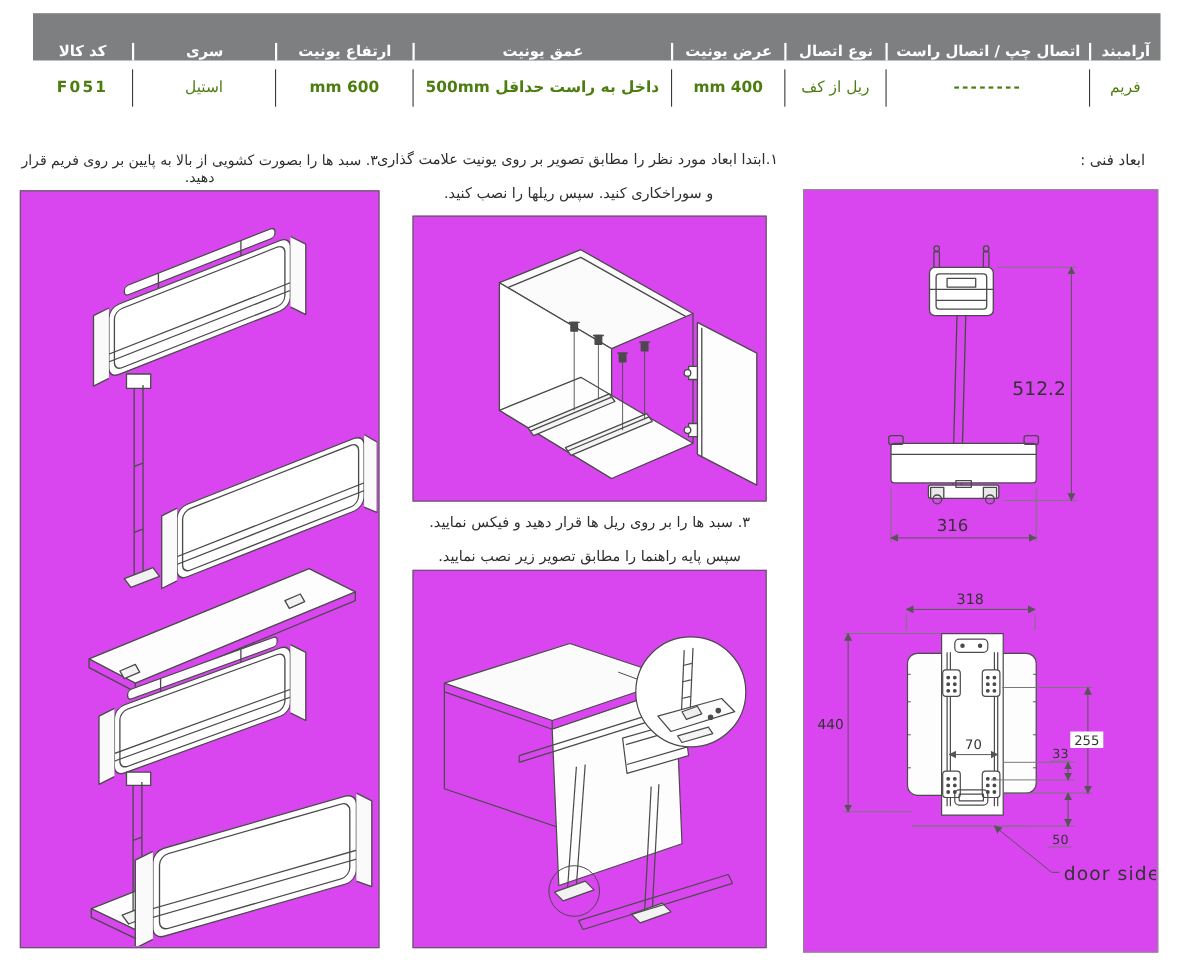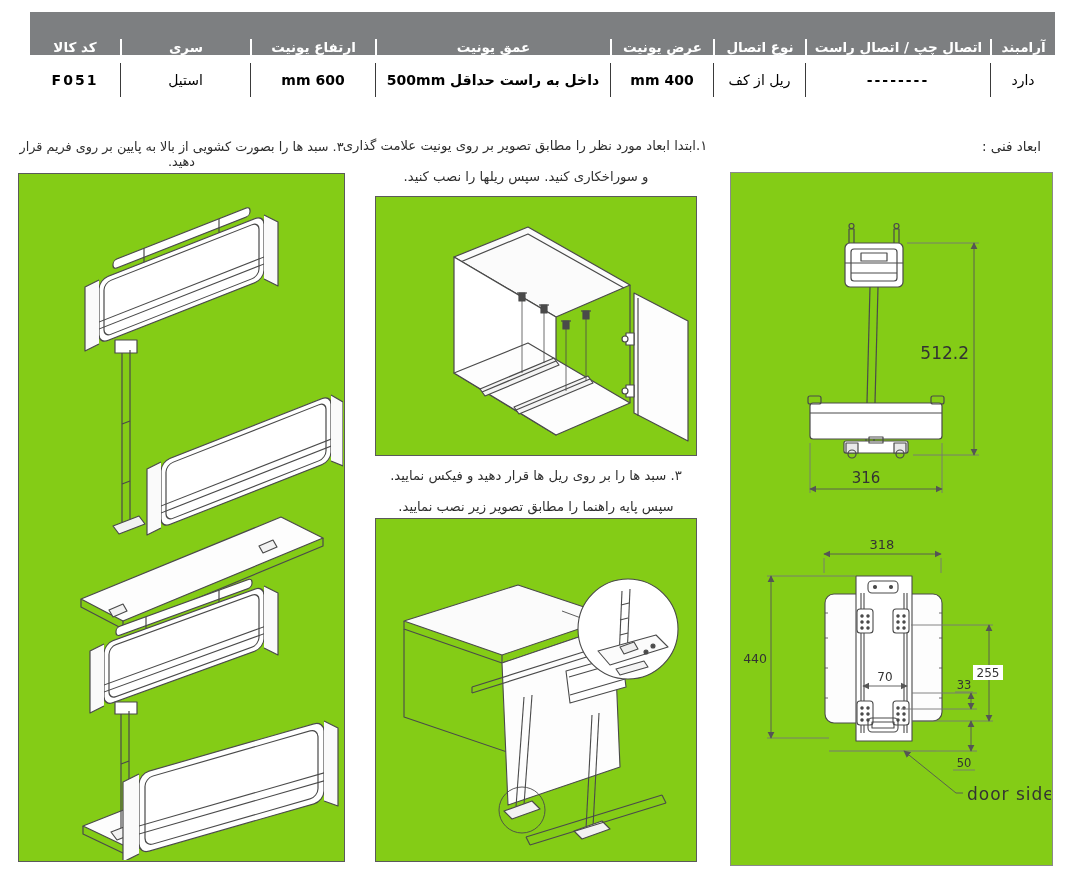--- a/index.html
+++ b/index.html
@@ -7,40 +7,40 @@
           font-family:"DejaVu Sans", sans-serif;overflow:hidden;}
 
   
   .spec-table{position:absolute;left:30px;top:12px;width:1025px;}
   .thead{display:flex;height:43px;background:#7d7f81;align-items:flex-end;}
   .thead>div{box-sizing:border-box;display:flex;align-items:center;justify-content:center;
              color:#ffffff;font-size:13.5px;font-weight:bold;direction:rtl;}
   .thead>div+div{border-left:2px solid #ffffff;}
   .tvals{display:flex;height:49px;align-items:center;}
   .tvals>div{box-sizing:border-box;display:flex;align-items:center;justify-content:center;
-             height:34px;font-size:14px;color:#000000;direction:rtl;}
+             height:34px;font-size:14px;color:#4d7c0f;direction:rtl;}
   .tvals>div+div{border-left:1.5px solid #3a3a3a;}
   .w0{width:90px}.w1{width:130px}.w2{width:125px}.w3{width:235px}
   .w4{width:103px}.w5{width:92px}.w6{width:185px}.w7{width:65px}
   .code{font-size:20px;font-weight:bold;letter-spacing:2px;direction:ltr !important;}
   .bold{font-weight:bold;}
   .dashes{letter-spacing:2px;color:#2e2e2e;font-weight:bold;direction:ltr !important;}
 
   
   .fa{direction:rtl;color:#2e2e2e;}
   .lbl-abad{position:absolute;right:30px;top:138px;font-size:13.5px;}
   .step1{position:absolute;left:340px;top:130px;width:372px;font-size:13.2px;line-height:31px;}
   .step1 .l1{text-align:center;padding-right:2px;}
   .step1 .l2{text-align:center;}
   .stepL{position:absolute;left:18px;top:139px;width:327px;font-size:12.8px;text-align:center;}
   .step3{position:absolute;left:375px;top:460px;width:322px;font-size:13.2px;line-height:31px;}
   .step3 .l1,.step3 .l2{text-align:center;}
 
   
-  .box{position:absolute;border:1.6px solid #5a5a5a;background:#84cc16;box-sizing:border-box;}
+  .box{position:absolute;border:1.6px solid #5a5a5a;background:#d946ef;box-sizing:border-box;}
   .box-left{left:18px;top:173px;width:327px;height:689px;}
   .box-mid1{left:375px;top:196px;width:322px;height:260px;}
   .box-mid2{left:375px;top:518px;width:322px;height:344px;}
   .box-right{left:730px;top:172px;width:323px;height:694px;border:1.4px solid #8a8a8a;}
   svg{display:block;}
   .dimtxt{font-family:"DejaVu Sans", sans-serif;fill:#333;}
 </style>
 </head>
 <body>
 
@@ -58,21 +58,21 @@
       <div class="w7">آرامبند</div>
     </div>
     <div class="tvals">
       <div class="w0 code">F051</div>
       <div class="w1">استیل</div>
       <div class="w2 bold">600 mm</div>
       <div class="w3 bold">داخل به راست حداقل 500mm</div>
       <div class="w4 bold">400 mm</div>
       <div class="w5">ریل از کف</div>
       <div class="w6 dashes">--------</div>
-      <div class="w7">دارد</div>
+      <div class="w7">فریم</div>
     </div>
   </div>
 
   <div class="fa lbl-abad">ابعاد فنی :</div>
   <div class="fa step1">
     <div class="l1">۱.ابتدا ابعاد مورد نظر را مطابق تصویر بر روی یونیت علامت گذاری</div>
     <div class="l2">و سوراخکاری کنید. سپس ریلها را نصب کنید.</div>
   </div>
   <div class="fa stepL">۳. سبد ها را بصورت کشویی از بالا به پایین بر روی فریم قرار دهید.</div>
   <div class="fa step3">

